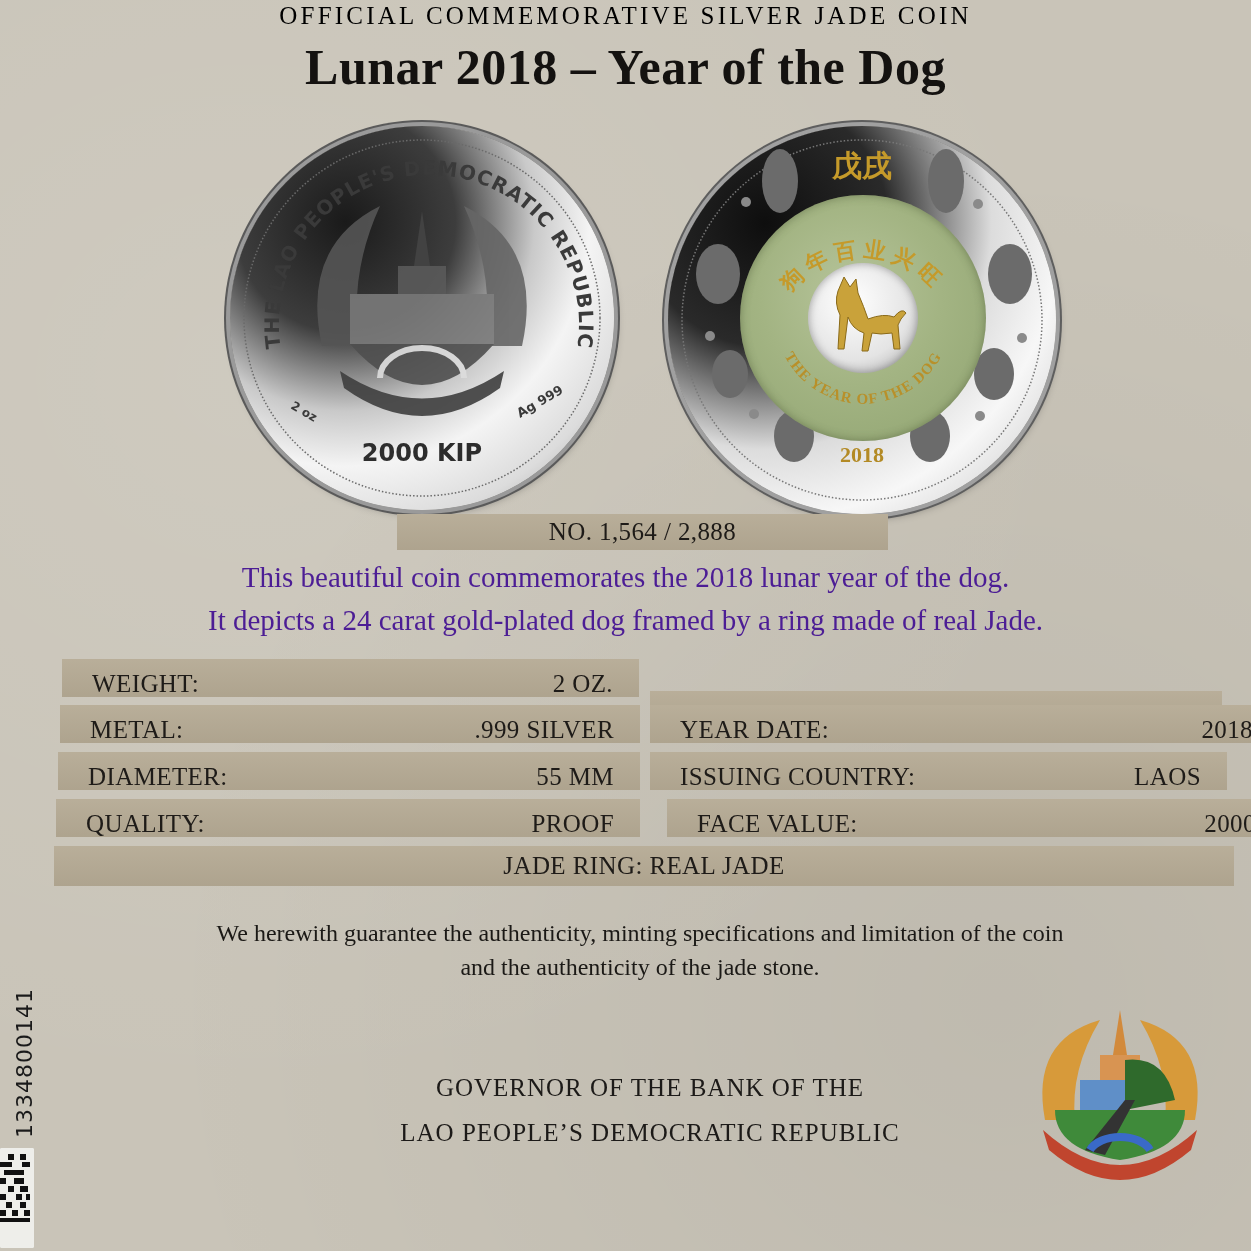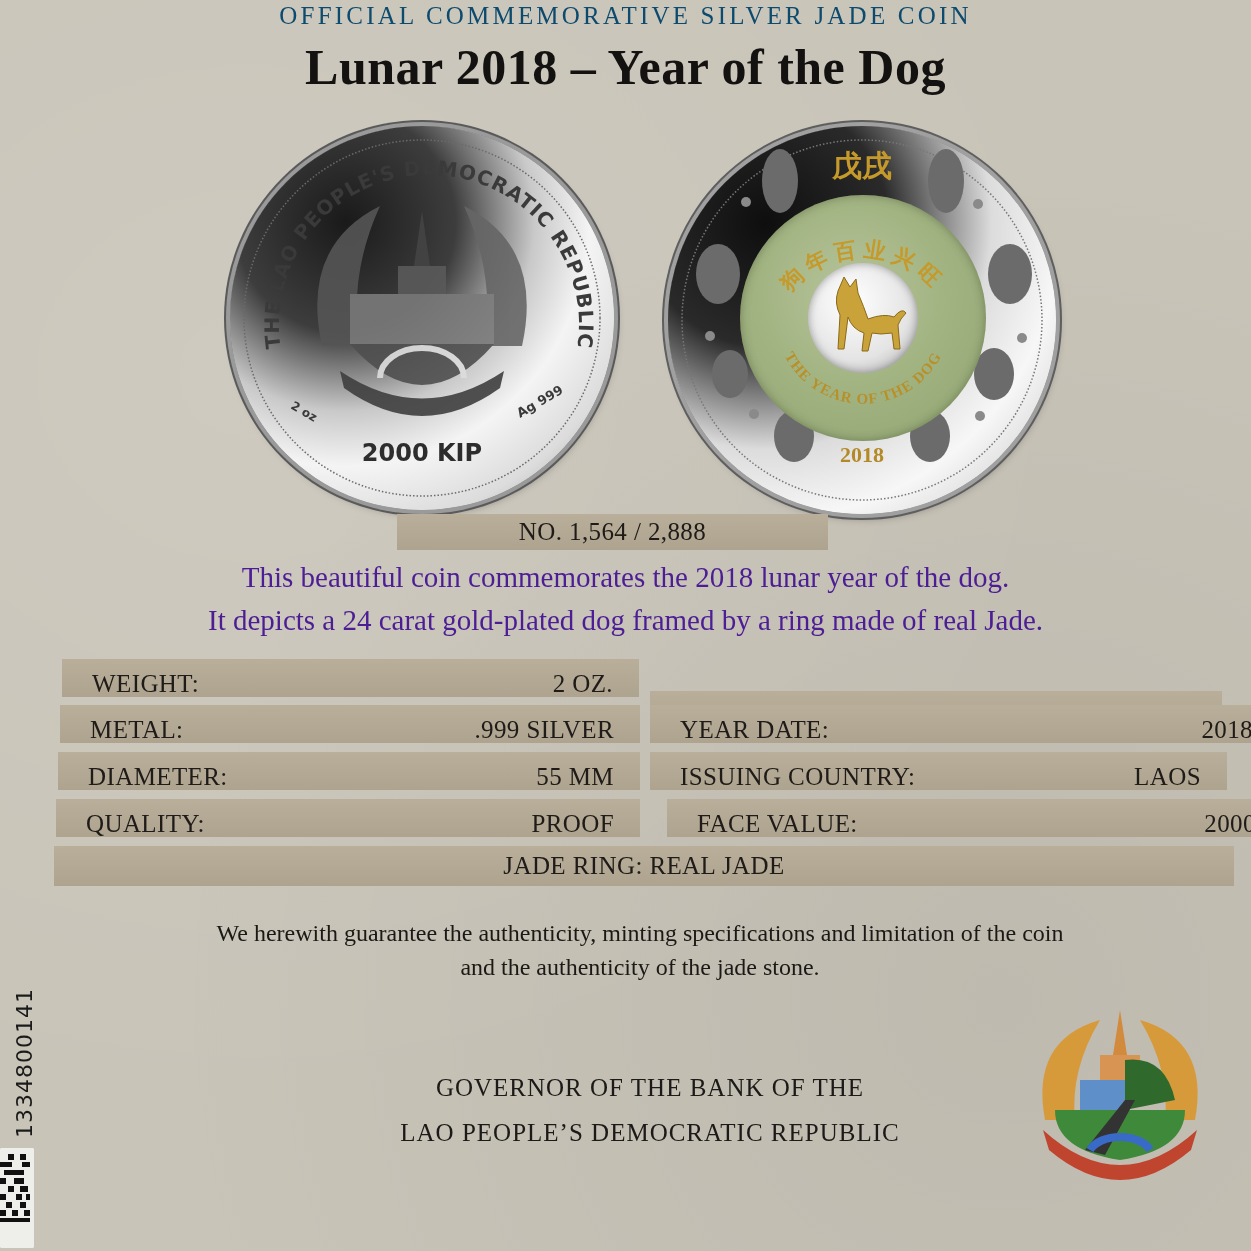--- a/index.html
+++ b/index.html
@@ -8,21 +8,21 @@
       background: #c9c4b8;
       background-image:
         radial-gradient(ellipse at 20% 30%, rgba(255,255,255,0.10), transparent 60%),
         radial-gradient(ellipse at 80% 80%, rgba(0,0,0,0.05), transparent 60%);
       font-family: "Liberation Serif", "DejaVu Serif", serif;
       color: #1c1a18;
     }
     .abs { position: absolute; }
     .kicker {
       left: 0; width: 1251px; top: 2px; text-align: center;
-      font-size: 25px; letter-spacing: 3.2px; color: #0c4a6e;
+      font-size: 25px; letter-spacing: 3.2px; color: #000000;
     }
     .title {
       left: 0; width: 1251px; top: 38px; text-align: center;
       font-size: 50px; font-weight: bold; letter-spacing: 0.5px; color: #141210;
     }
     .coin { border-radius: 50%; }
     .coin-obverse {
       left: 230px; top: 126px; width: 384px; height: 384px;
       background: radial-gradient(circle at 30% 25%, #1a1a1a 0%, #3d3d3d 28%, #c9c9c9 48%, #f4f4f4 62%, #dcdcdc 78%, #8a8a8a 100%);
       box-shadow: 0 0 0 4px #9a9a9a, 0 0 0 6px #5a5a5a, 2px 4px 8px rgba(0,0,0,0.35);
@@ -42,21 +42,21 @@
       background: radial-gradient(circle at 40% 35%, #ffffff 0%, #e4e4e4 60%, #a8a8a8 100%);
       box-shadow: inset 0 0 8px rgba(0,0,0,0.35);
     }
     .band {
       background: #b5aa94;
       background-image: linear-gradient(180deg, rgba(255,255,255,0.05), rgba(0,0,0,0.04));
       font-size: 25px; color: #1e1b18; letter-spacing: 0.4px;
       box-sizing: border-box;
     }
     .serial {
-      left: 397px; top: 514px; width: 431px; height: 36px;
+      left: 397px; top: 514px; width: 491px; height: 36px;
       text-align: center; line-height: 36px;
     }
     .desc {
       left: 0; width: 1251px; text-align: center; font-size: 29px; color: #4c1d95;
     }
     .desc1 { top: 561px; }
     .desc2 { top: 604px; }
     .spec-row {
       height: 38px; display: flex; justify-content: space-between; align-items: center;
       padding: 12px 26px 0 30px;

